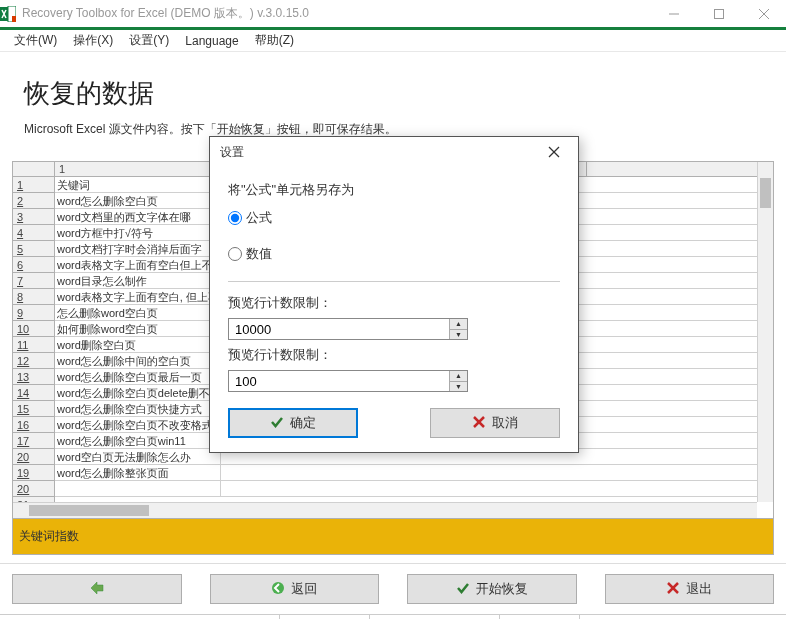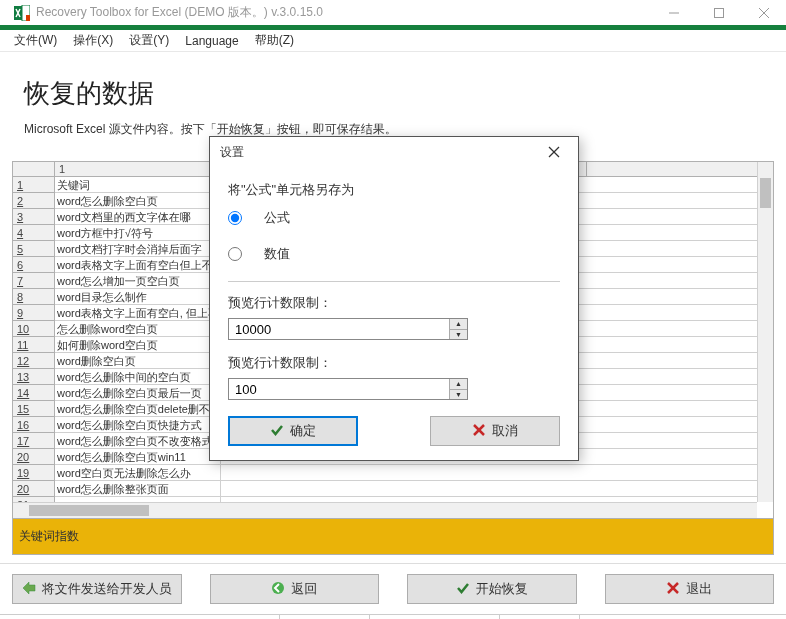--- a/index.html
+++ b/index.html
@@ -1,19 +1,19 @@
 <!DOCTYPE html>
 <html><head>
 <meta charset="utf-8">
 <style>
 * { box-sizing: border-box; margin: 0; padding: 0; font-family: "Microsoft YaHei", "SimSun", sans-serif; }
 body { background: #fff; font-size: 12px; color: #333; width: 786px; height: 619px; overflow: hidden; position: relative; }
 
 
-.titlebar { height: 30px; background: #fff; border-bottom: 5px solid #15803d; display: flex; align-items: center; padding-left: 14px; }
+.titlebar { height: 30px; background: #fff; border-bottom: 3px solid #15803d; display: flex; align-items: center; padding-left: 0; }
 .titlebar .app-icon { width: 16px; height: 16px; margin-right: 6px; position: relative; }
 .titlebar .app-icon svg { width: 16px; height: 16px; }
 .titlebar .title { flex: 1; color: #999; font-size: 12px; }
 .titlebar .win-controls { display: flex; }
 .titlebar .win-btn { width: 45px; height: 30px; display: flex; align-items: center; justify-content: center; color: #999; cursor: pointer; }
 .titlebar .win-btn svg { width: 10px; height: 10px; }
 
 
 .menubar { height: 22px; display: flex; align-items: center; padding: 0 6px; border-bottom: 1px solid #e8e8e8; }
 .menubar .menu-item { padding: 2px 8px; cursor: pointer; font-size: 12px; }
@@ -54,25 +54,25 @@
 .statusbar .seg { padding: 0 8px; border-right: 1px solid #ccc; display: flex; align-items: center; height: 100%; }
 
 
 .overlay { position: absolute; inset: 0; }
 .dialog { position: absolute; left: 209px; top: 136px; width: 370px; background: #fff; border: 1px solid #555; box-shadow: 3px 3px 12px rgba(0,0,0,0.25); }
 .dialog-title { height: 30px; display: flex; align-items: center; padding: 0 10px; font-size: 12px; }
 .dialog-title .spacer { flex: 1; }
 .dialog-close { width: 28px; height: 22px; display: flex; align-items: center; justify-content: center; cursor: pointer; }
 .dialog-body { padding: 8px 18px 14px 18px; }
 .dlg-group-label { font-size: 13px; margin: 6px 0 10px 0; }
-.radio-row { display: flex; align-items: center; gap: 22px; margin: 10px 0 18px 0; font-size: 13px; cursor: pointer; }
+.radio-row { display: flex; align-items: center; gap: 4px; margin: 10px 0 18px 0; font-size: 13px; cursor: pointer; }
 .radio-row input { width: 14px; height: 14px; }
 .dlg-sep { border-top: 1px solid #ccc; margin: 6px 0 12px 0; }
 .dlg-field-label { font-size: 13px; margin-bottom: 6px; }
-.dlg-input-wrap { position: relative; width: 240px; margin-bottom: 14px; }
+.dlg-input-wrap { position: relative; width: 240px; margin-bottom: 6px; }
 .dlg-input { width: 100%; height: 22px; border: 1px solid #888; padding: 0 24px 0 6px; font-size: 13px; }
 .spin { position: absolute; right: 1px; top: 1px; bottom: 1px; width: 18px; display: flex; flex-direction: column; }
 .spin .sp { flex: 1; background: #e8e8e8; border-left: 1px solid #aaa; display: flex; align-items: center; justify-content: center; cursor: pointer; font-size: 7px; }
 .spin .sp:first-child { border-bottom: 1px solid #aaa; }
 .dlg-buttons { display: flex; justify-content: space-between; margin-top: 16px; }
 .dlg-btn { width: 130px; height: 30px; border: 1px solid #adadad; background: #e1e1e1; display: flex; align-items: center; justify-content: center; gap: 6px; cursor: pointer; font-size: 13px; }
 .dlg-btn.ok { border: 2px solid #0078d7; }
 </style>
 </head>
 <body>
@@ -166,23 +166,20 @@
         <div class="cell-row">
           <div class="cell">word方框中打√符号</div>
         </div>
         <div class="cell-row">
           <div class="cell">word文档打字时会消掉后面字</div>
         </div>
         <div class="cell-row">
           <div class="cell">word表格文字上面有空白但上不去</div>
         </div>
         <div class="cell-row">
-          <div class="cell">word怎么增加一页空白页</div>
-        </div>
-        <div class="cell-row">
           <div class="cell">word目录怎么制作</div>
         </div>
         <div class="cell-row">
           <div class="cell">word表格文字上面有空白, 但上不去</div>
         </div>
         <div class="cell-row">
           <div class="cell">怎么删除word空白页</div>
         </div>
         <div class="cell-row">
           <div class="cell">如何删除word空白页</div>
@@ -229,21 +226,20 @@
   <div class="sheet-tabs">
     <span>关键词指数</span>
   </div>
 </div>
 
 <div class="bottom-bar">
   <div class="btn">
     <span><svg viewBox="0 0 14 14">
           <path d="M1 7 L7 1 L7 4 L13 4 L13 10 L7 10 L7 13 Z" fill="#6aa84f" stroke="#388e3c" stroke-width="0.5"></path>
         </svg></span>
-    <span>将文件发送给开发人员</span>
   </div>
   <div class="btn">
     <span><svg viewBox="0 0 14 14">
           <circle cx="7" cy="7" r="6" fill="#4caf50"></circle>
           <path d="M8 3 L4 7 L8 11" fill="none" stroke="#fff" stroke-width="2"></path>
         </svg></span>
     <span>返回</span>
   </div>
   <div class="btn">
     <span><svg viewBox="0 0 14 14">

